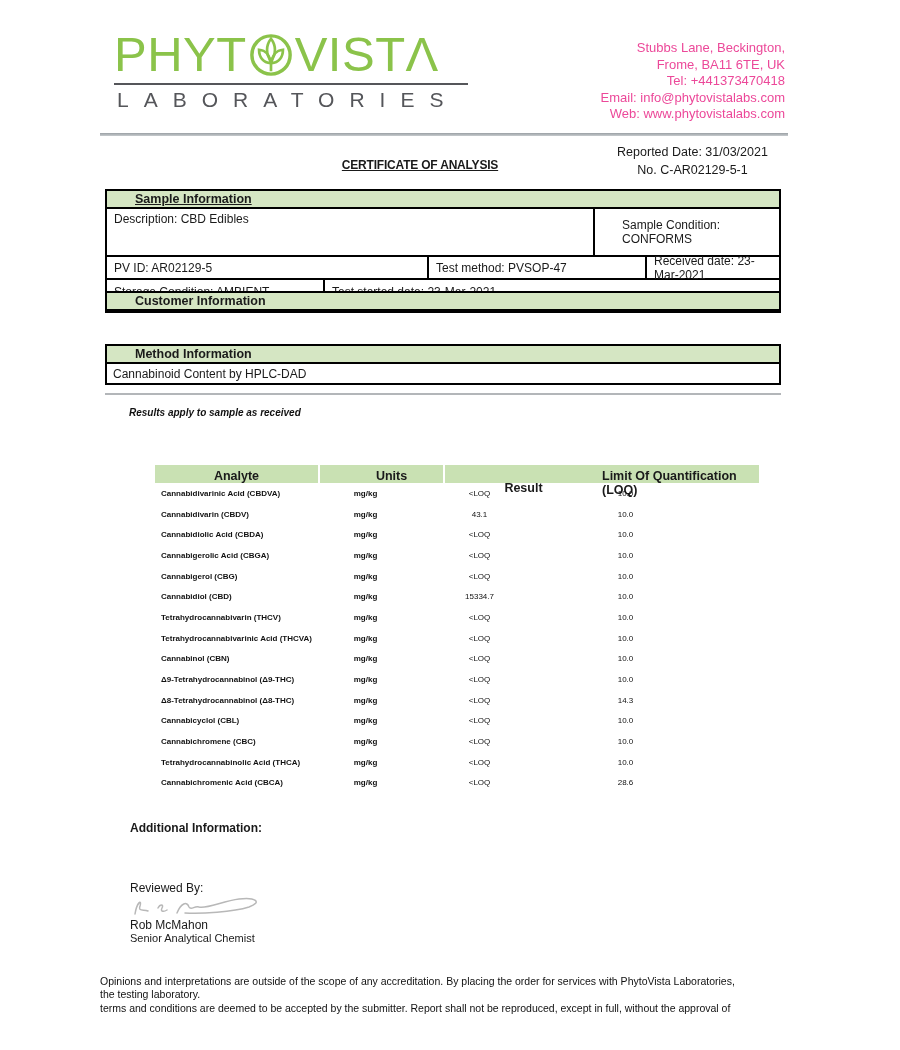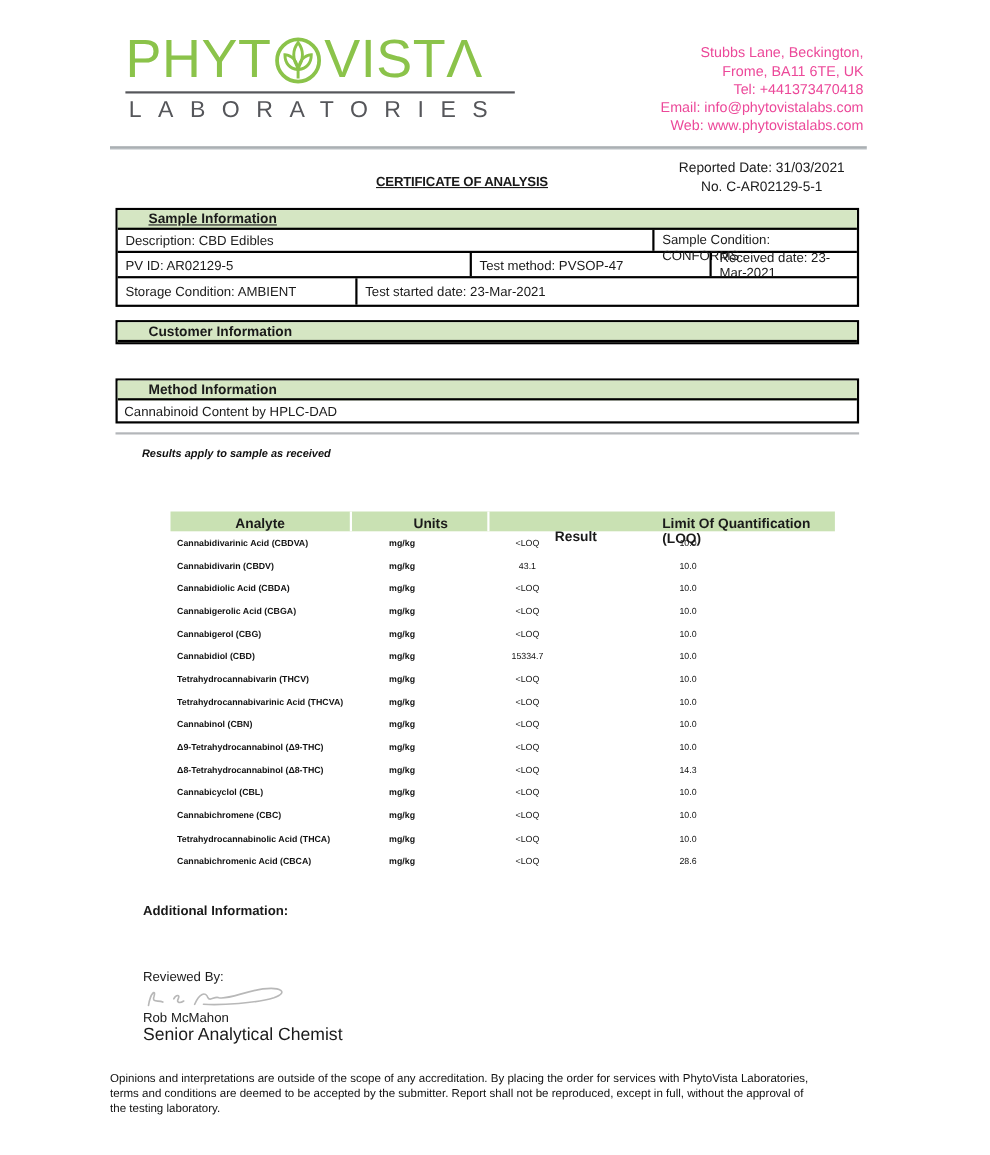--- a/index.html
+++ b/index.html
@@ -32,21 +32,21 @@
   .report-meta { position:absolute; left:595px; top:143px; width:195px; text-align:center;
     font-size:12.5px; line-height:18px; }
 
   
   .info-box { position:absolute; left:105px; width:676px; border:2px solid #000; background:#fff; }
   .section-bar { background:var(--section-bar-bg,#d5e6c3); border-bottom:2px solid #000;
     font-size:12.5px; font-weight:700; padding:1px 0 1px 28px; line-height:14px; }
   .underlined { text-decoration:underline; }
 
   .si-row { display:flex; font-size:12px; }
-  .si-row1 { height:21px; border-bottom:2px solid #000; }
+  .si-row1 { height:48px; border-bottom:2px solid #000;gap:20px; }
   .si-desc { width:488px; border-right:2px solid #000; padding:3px 7px; }
   .si-cond { flex:1; display:flex; align-items:center; padding:16px 7px; }
   .si-row2 { height:23px; border-bottom:2px solid #000; }
   .si-row3 { height:24px; }
   .si-c1 { width:322px; border-right:2px solid #000; display:flex; align-items:center; padding-left:7px; }
   .si-c2 { width:218px; border-right:2px solid #000; display:flex; align-items:center; padding-left:7px; }
   .si-c3 { flex:1; display:flex; align-items:center; padding-left:7px; }
 
   .cust-body { height:38px; padding:3px 7px; font-size:12px; }
   .cust-line { display:flex; }
@@ -72,21 +72,21 @@
   .rc-analyte { width:165px; padding-left:6px; font-weight:700; white-space:nowrap; overflow:visible; }
   .rc-units { width:105px; text-align:center; font-weight:700; padding-right:14px; }
   .rc-result { width:117px; text-align:center; padding-right:8px; }
   .rc-loq { flex:1; text-align:center; padding-right:50px; }
 
   
   .additional { position:absolute; left:130px; top:821px; font-size:12px; font-weight:700; }
   .reviewed { position:absolute; left:130px; top:881px; font-size:12px; }
   .signature { position:absolute; left:127px; top:893px; }
   .reviewer-name { position:absolute; left:130px; top:918px; font-size:12px; }
-  .reviewer-title { position:absolute; left:130px; top:932px; font-size:16px;text-align:center; }
+  .reviewer-title { position:absolute; left:130px; top:932px; font-size:11px;text-align:center; }
 
   .footer { position:absolute; left:100px; top:975px; width:700px; font-size:10.5px;
     line-height:13.4px; color:#111; }
   .footer div { white-space:nowrap; }
 </style>
 </head>
 <body>
 
 <div class="page">
 
@@ -278,17 +278,17 @@
 
   <svg class="signature" width="145" height="28" viewBox="0 0 145 28">
     <path d="M8 21 C10 9 15 6 13 13 C11 19 17 16 21 18 M31 15 C33 11 37 11 35 15 C33 19 37 19 40 17 M50 20 C54 10 60 8 62 14 C64 18 68 12 72 14 C80 16 96 8 112 6 C128 4 136 9 122 14 C106 19 74 21 58 20" stroke="#b8b8b8" stroke-width="1.5" fill="none" stroke-linecap="round"></path>
   </svg>
 
   <div class="reviewer-name">Rob McMahon</div>
   <div class="reviewer-title">Senior Analytical Chemist</div>
 
   <div class="footer">
     <div>Opinions and interpretations are outside of the scope of any accreditation. By placing the order for services with PhytoVista Laboratories,</div>
+    <div>the testing laboratory.</div>
     <div>terms and conditions are deemed to be accepted by the submitter. Report shall not be reproduced, except in full, without the approval of</div>
-    <div>the testing laboratory.</div>
   </div>
 
 </div>
 
 </body></html>

